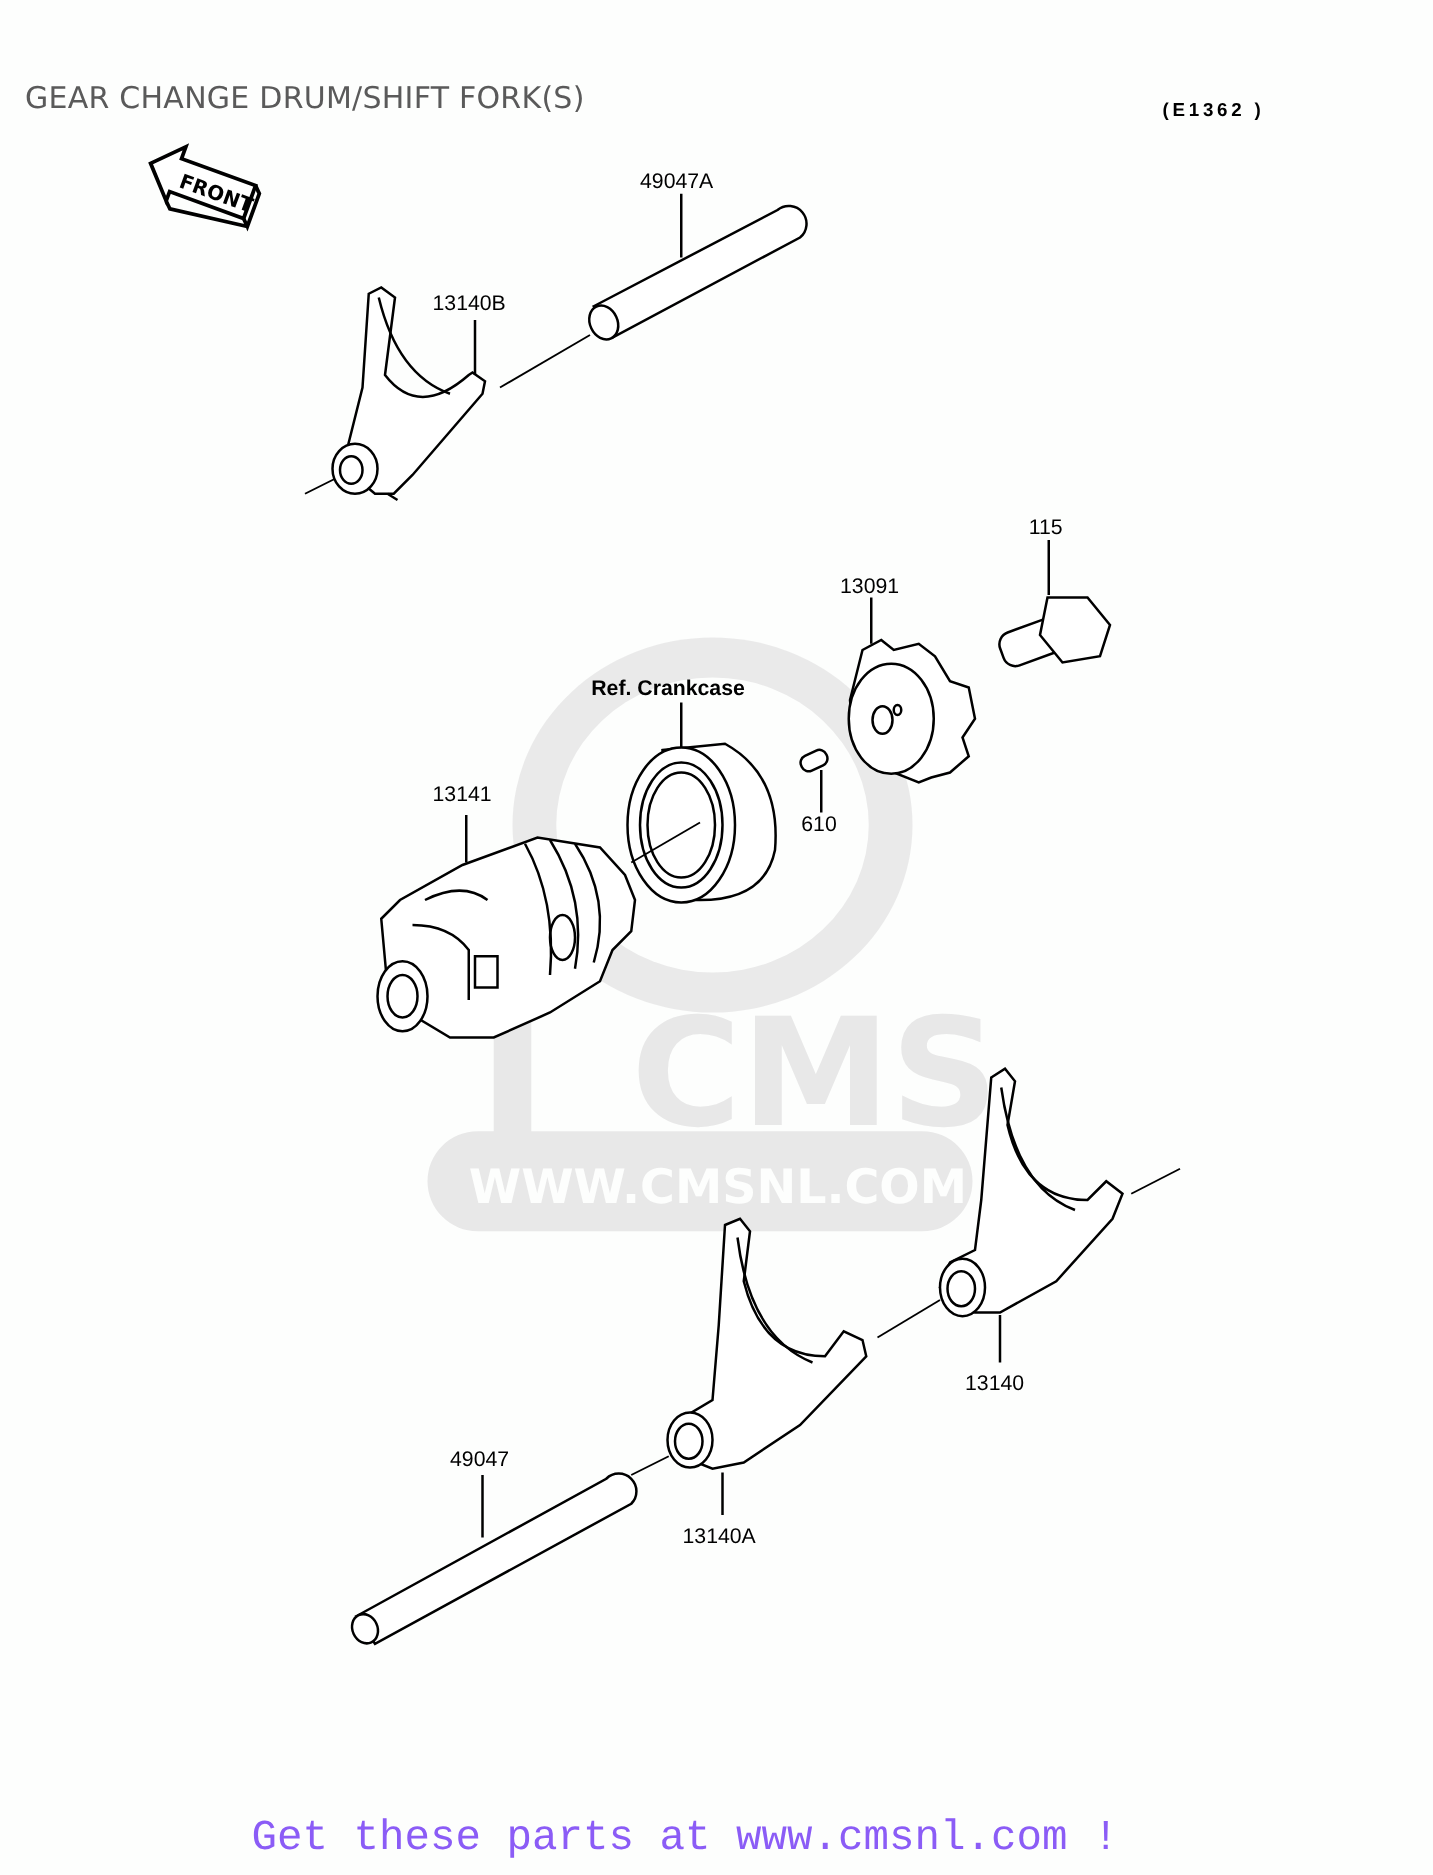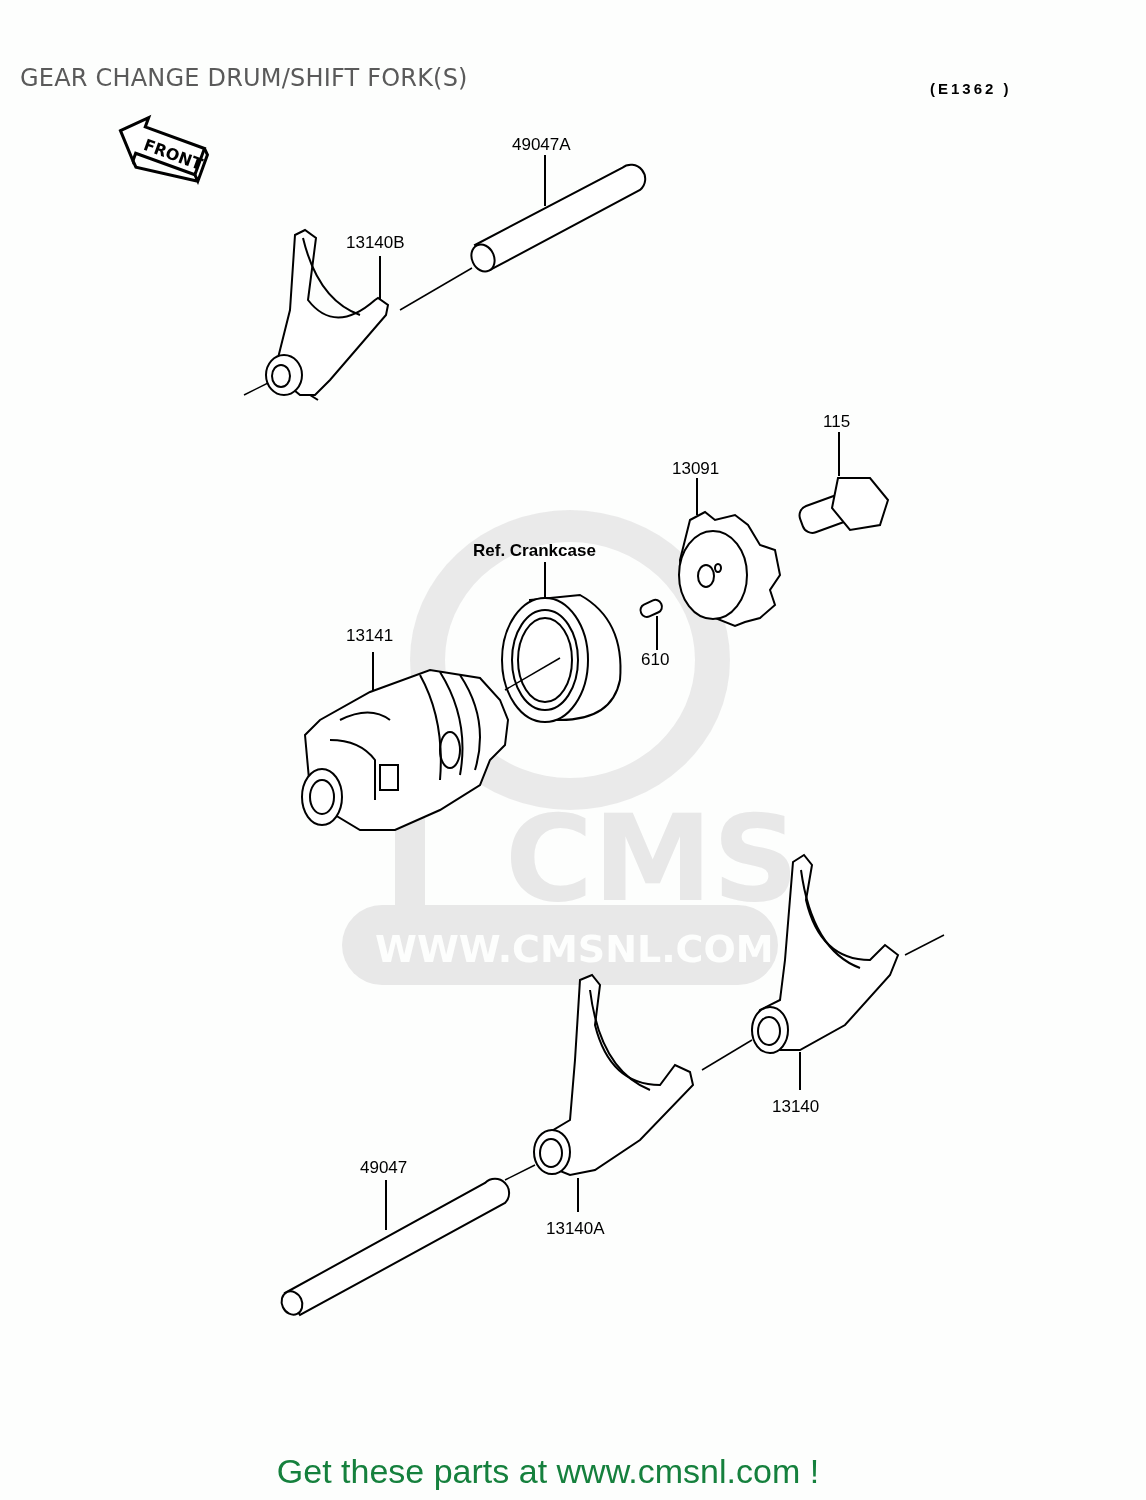--- a/index.html
+++ b/index.html
@@ -1,19 +1,19 @@
 <!DOCTYPE html>
 <html><head>
 <meta charset="utf-8">
 <style>
   html, body { margin: 0; padding: 0; background: #fdfefd; }
   body { width: 1146px; height: 1500px; position: relative; overflow: hidden; font-family: "DejaVu Sans", sans-serif; }
   .title { position: absolute; left: 20px; top: 22px; font-size: 24px; color: #5a5a5a; letter-spacing: 0.2px; font-family: "DejaVu Sans", sans-serif; margin-top: 42px; }
   .code { position: absolute; left: 930px; top: 80px; font-size: 15px; font-weight: bold; color: #000; letter-spacing: 3px; font-family: Liberation Sans, sans-serif; }
-  .footer { position: absolute; left: 0; width: 1096px; top: 1452px; text-align: center; font-size: 34px; color: #15803d; font-family: Liberation Sans, sans-serif; }
+  .footer { position: absolute; left: 0; width: 1096px; top: 1452px; text-align: center; font-size: 34px; color: #8b5cf6; font-family: Liberation Mono, monospace; }
   svg.diagram { position: absolute; left: 0; top: 0; }
   .lbl { font-family: "Liberation Sans", sans-serif; font-size: 17px; fill: #000; }
   .lblb { font-family: "Liberation Sans", sans-serif; font-size: 17px; font-weight: bold; fill: #000; }
   .wm { fill: #e8e8e8; }
   .wmtxt { font-family: "DejaVu Sans", sans-serif; font-weight: bold; fill: #fdfefd; }
   .ln { stroke: #000; stroke-width: 2; fill: none; }
   .lnf { stroke: #000; stroke-width: 2; fill: #fff; }
   .thin { stroke: #000; stroke-width: 1.5; fill: none; }
 </style>
 </head>

